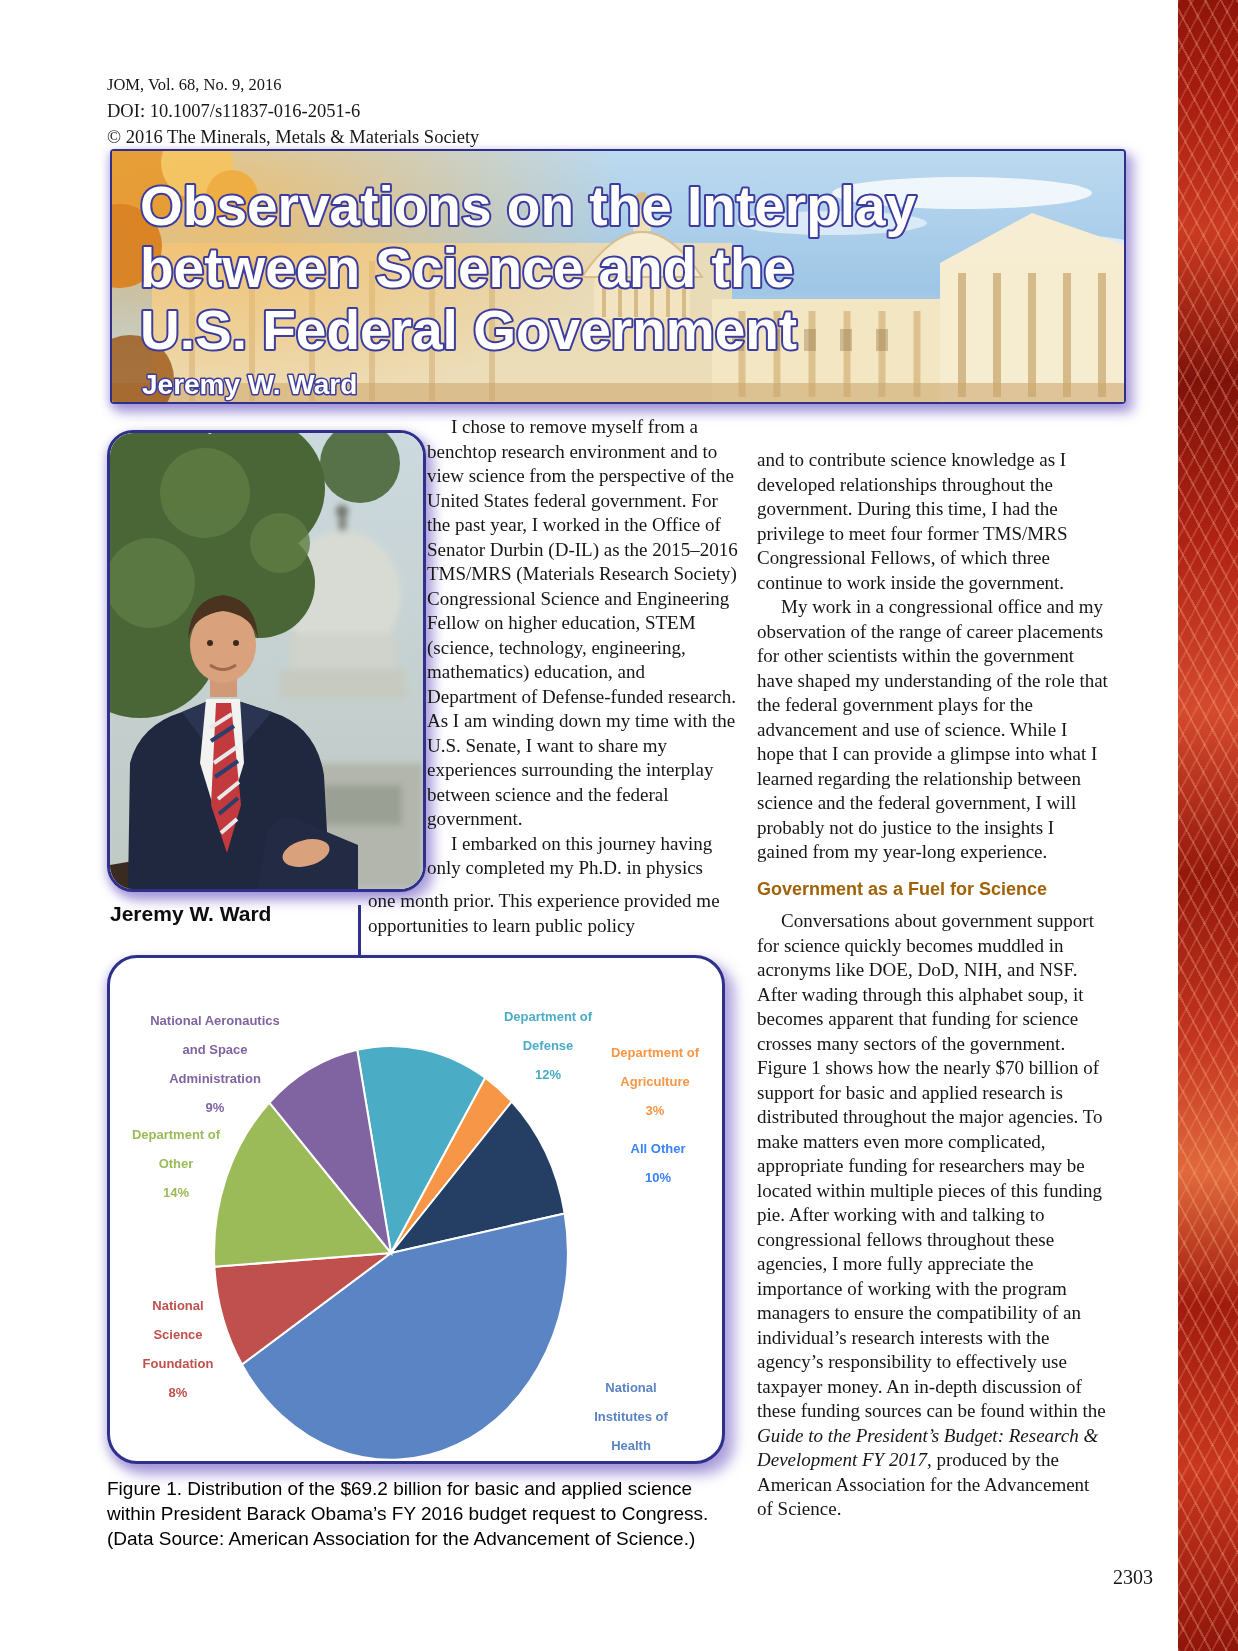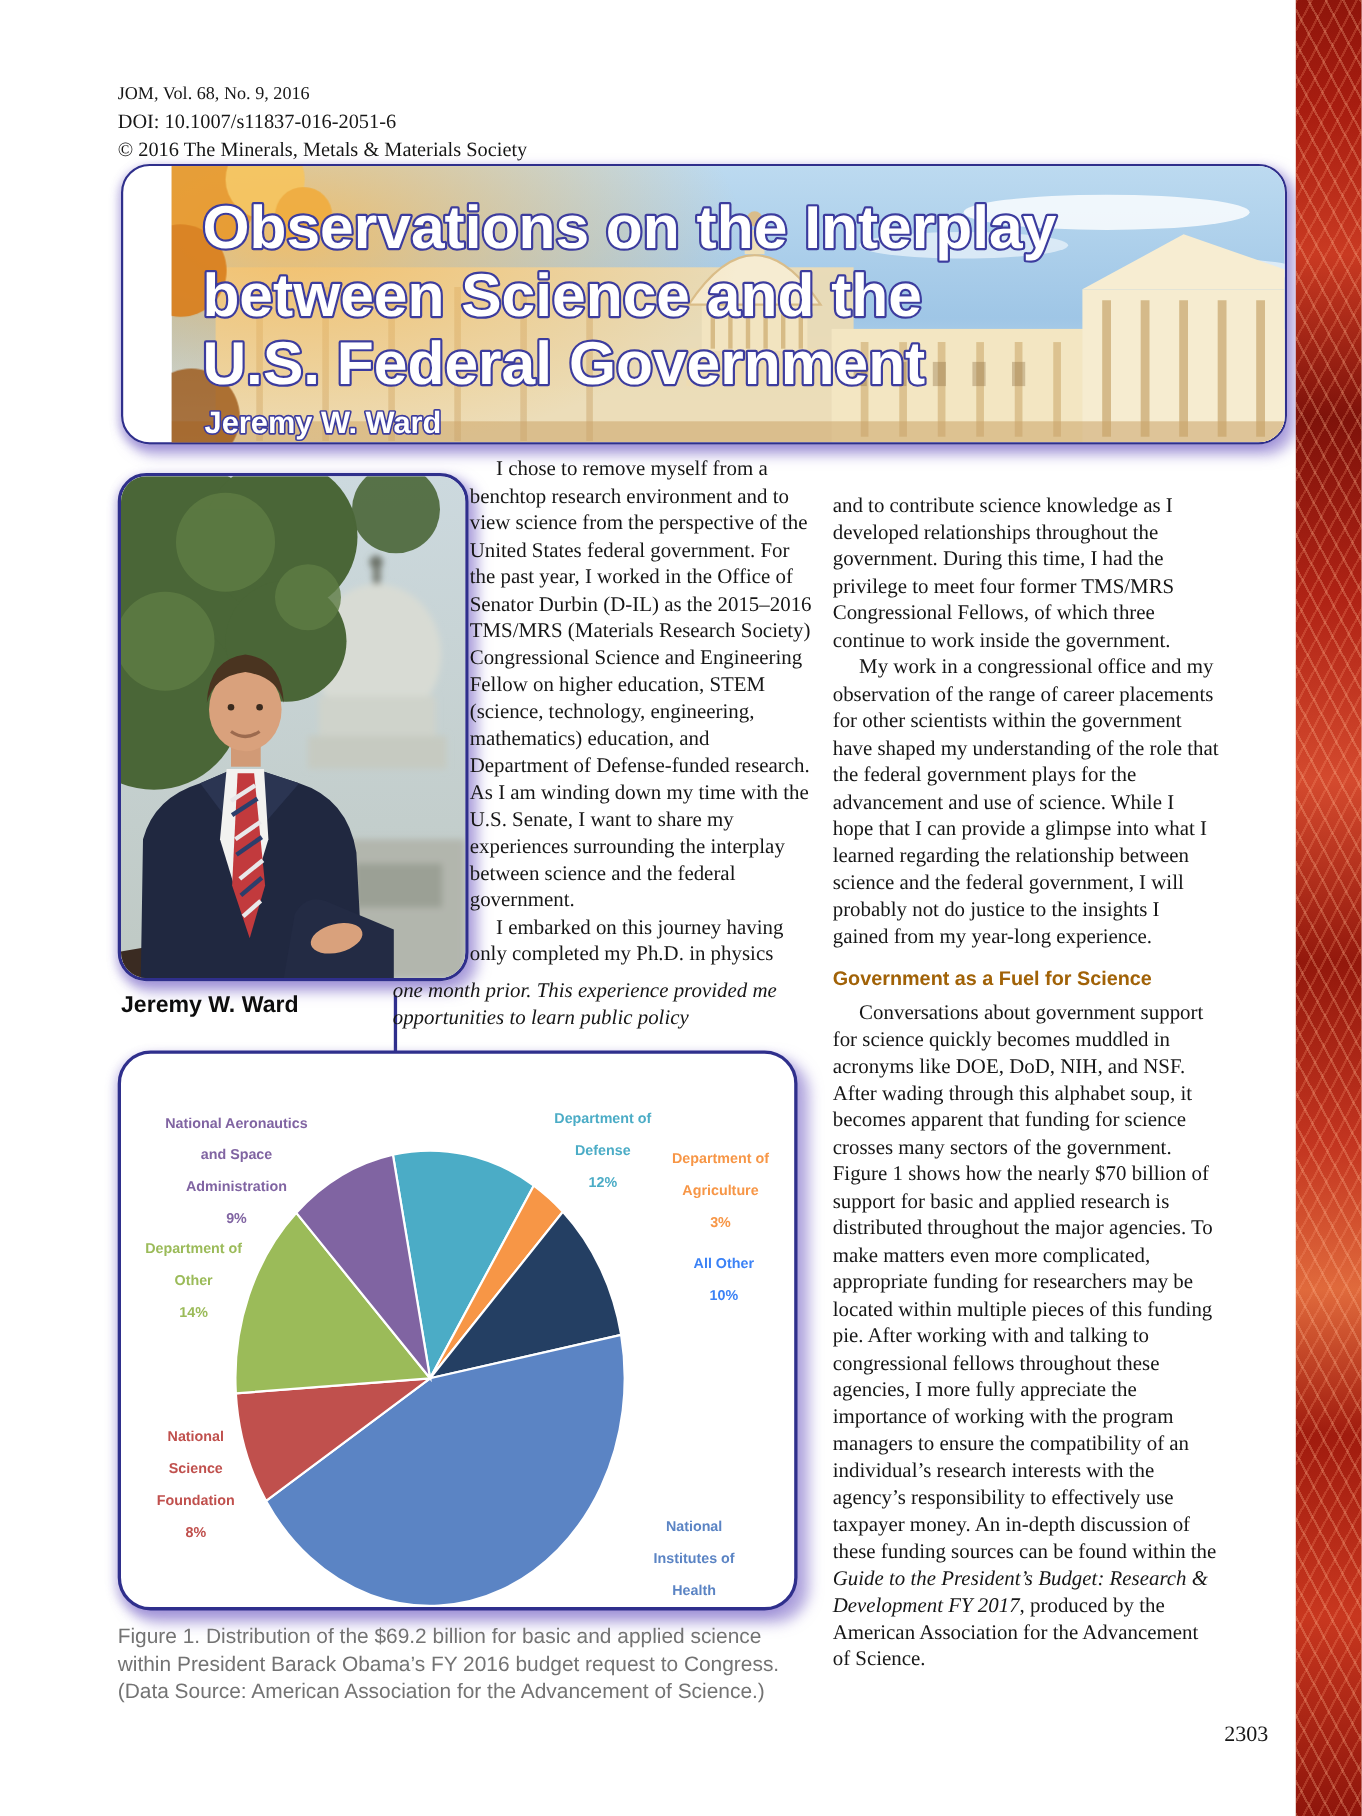--- a/index.html
+++ b/index.html
@@ -6,56 +6,56 @@
   body{width:1238px;height:1651px;position:relative;background:#ffffff;overflow:hidden;
        font-family:"Liberation Serif",serif;color:#161616;}
   .abs{position:absolute;}
 
   
   #header-meta{left:107px;top:72px;line-height:26px;}
   #header-meta .l1{font-size:16.5px;}
   #header-meta .l2,#header-meta .l3{font-size:18.5px;}
 
   
-  #banner{left:110px;top:149px;width:1012px;height:251px;border-radius:26px;overflow:hidden;
+  #banner{left:110px;top:149px;width:1012px;height:251px;border-radius:4px;overflow:hidden;
           border:2px solid #2f2f8c;
-          box-shadow:6px 7px 12px 2px rgba(116,96,196,.55), -2px 3px 8px rgba(116,96,196,.35);padding-left:44px;}
+          box-shadow:6px 7px 12px 2px rgba(116,96,196,.55), -2px 3px 8px rgba(116,96,196,.35);}
   #banner svg{display:block;width:100%;height:100%;}
 
   
   #photo{left:107px;top:430px;width:313px;height:456px;border-radius:26px;overflow:hidden;
          border:3px solid #2f2f8c;
          box-shadow:6px 7px 12px 2px rgba(116,96,196,.55), -2px 3px 8px rgba(116,96,196,.3);}
   #photo svg{display:block;width:100%;height:100%;}
   #photo-caption{left:110px;top:902px;font-family:"Liberation Sans",sans-serif;
                  font-weight:bold;font-size:21px;color:#0d0d0d;}
 
   #connector{left:358px;top:905px;width:3px;height:52px;background:#2f2f8c;}
 
   
   .bodytext{font-size:19px;line-height:24.5px;color:#161616;}
   .bodytext p{margin:0;}
   .bodytext p.indent{text-indent:24px;}
   #col-mid{left:427px;top:415px;width:312px;}
-  #col-mid-cont{left:357px;top:889px;width:372px;font-style:italic;}
+  #col-mid-cont{left:368px;top:889px;width:372px;}
   #col-right{left:757px;top:448px;width:352px;}
   #col-right h2{margin:12px 0 8px 0;font-family:"Liberation Sans",sans-serif;
                 font-size:18px;color:#a16207;font-weight:bold;}
 
   
   #figure-box{left:107px;top:955px;width:612px;height:503px;background:#fff;border-radius:30px;
               border:3px solid #2f2f8c;
               box-shadow:8px 9px 13px 2px rgba(116,96,196,.55), -3px 4px 9px rgba(116,96,196,.3);
               overflow:hidden;}
   #pie-svg{position:absolute;left:0;top:0;width:612px;height:503px;}
   .pie-label{position:absolute;width:220px;text-align:center;
              font-family:"Liberation Sans",sans-serif;font-weight:bold;
              font-size:13px;line-height:29px;}
   #figure-caption{left:107px;top:1476px;width:630px;font-family:"Liberation Sans",sans-serif;
-                  font-size:19px;line-height:25px;color:#737373;}
+                  font-size:19px;line-height:25px;color:#000000;}
 
   #page-number{left:1048px;top:1566px;width:105px;text-align:right;font-size:20px;}
 
   
   #red-band{left:1178px;top:0;width:60px;height:1651px;
     background:
       repeating-linear-gradient(62deg, rgba(255,190,150,.28) 0 2px, rgba(255,190,150,0) 2px 14px),
       repeating-linear-gradient(118deg, rgba(255,160,120,.22) 0 2px, rgba(255,160,120,0) 2px 12px),
       linear-gradient(180deg,#8e150b 0%,#a81d10 6%,#c93a22 14%,#7e120a 23%,#b02315 33%,
                       #d44a2e 43%,#93180c 53%,#c33520 63%,#e06a3c 71%,#a01b0e 79%,

